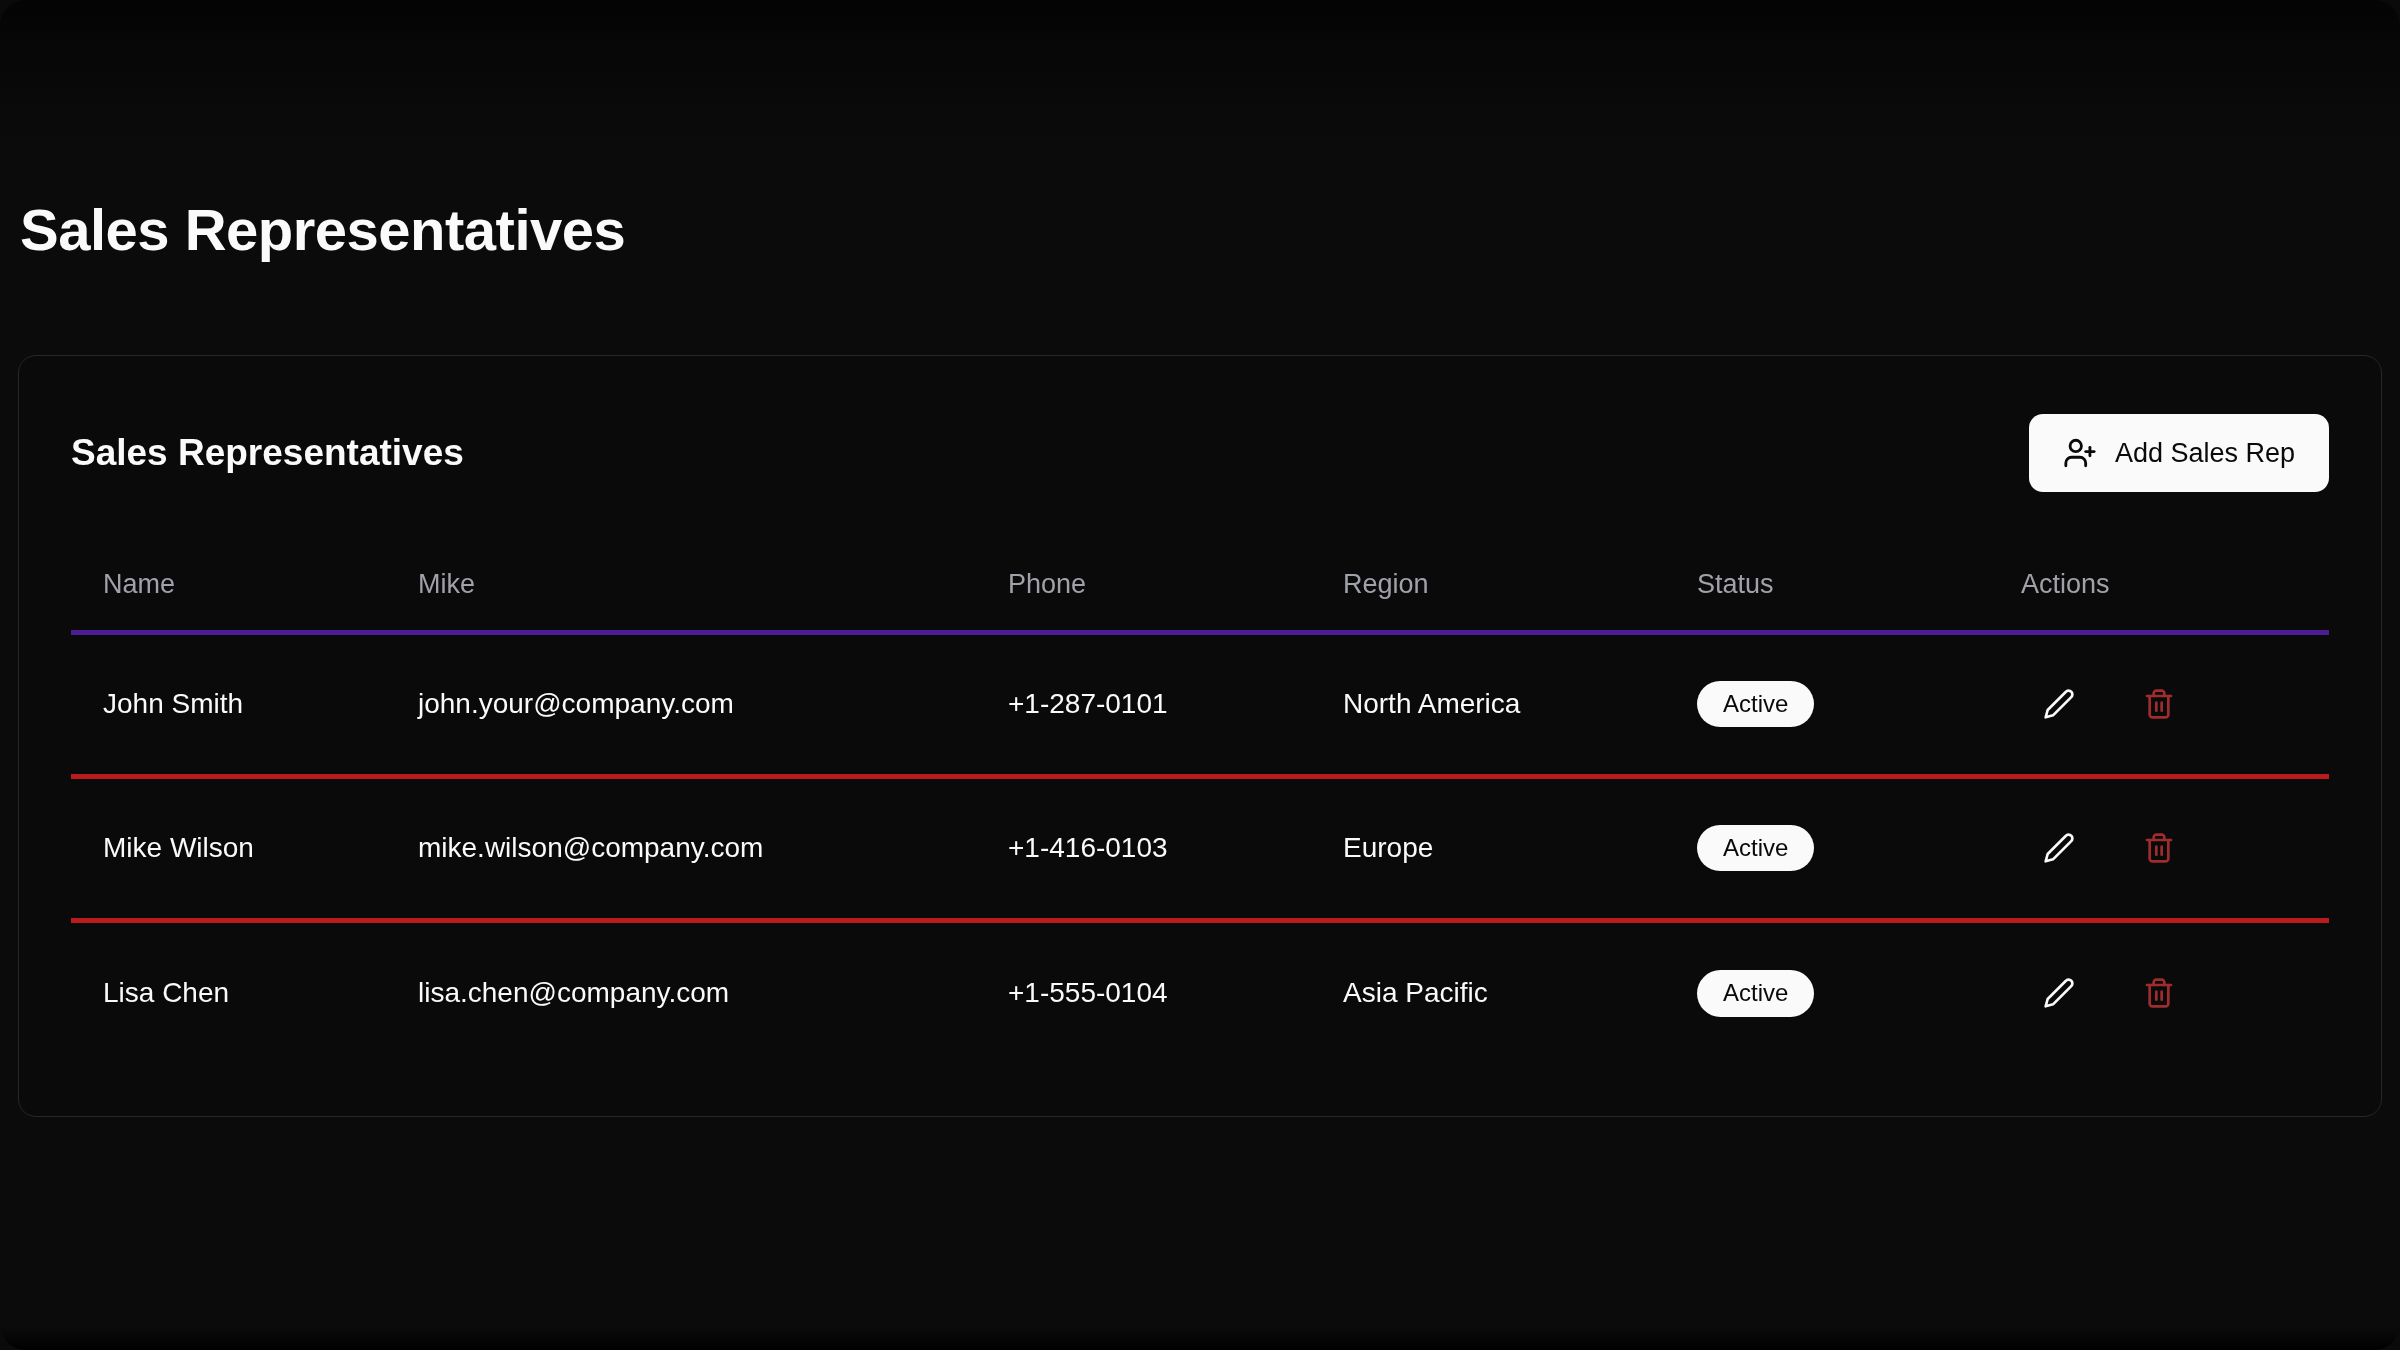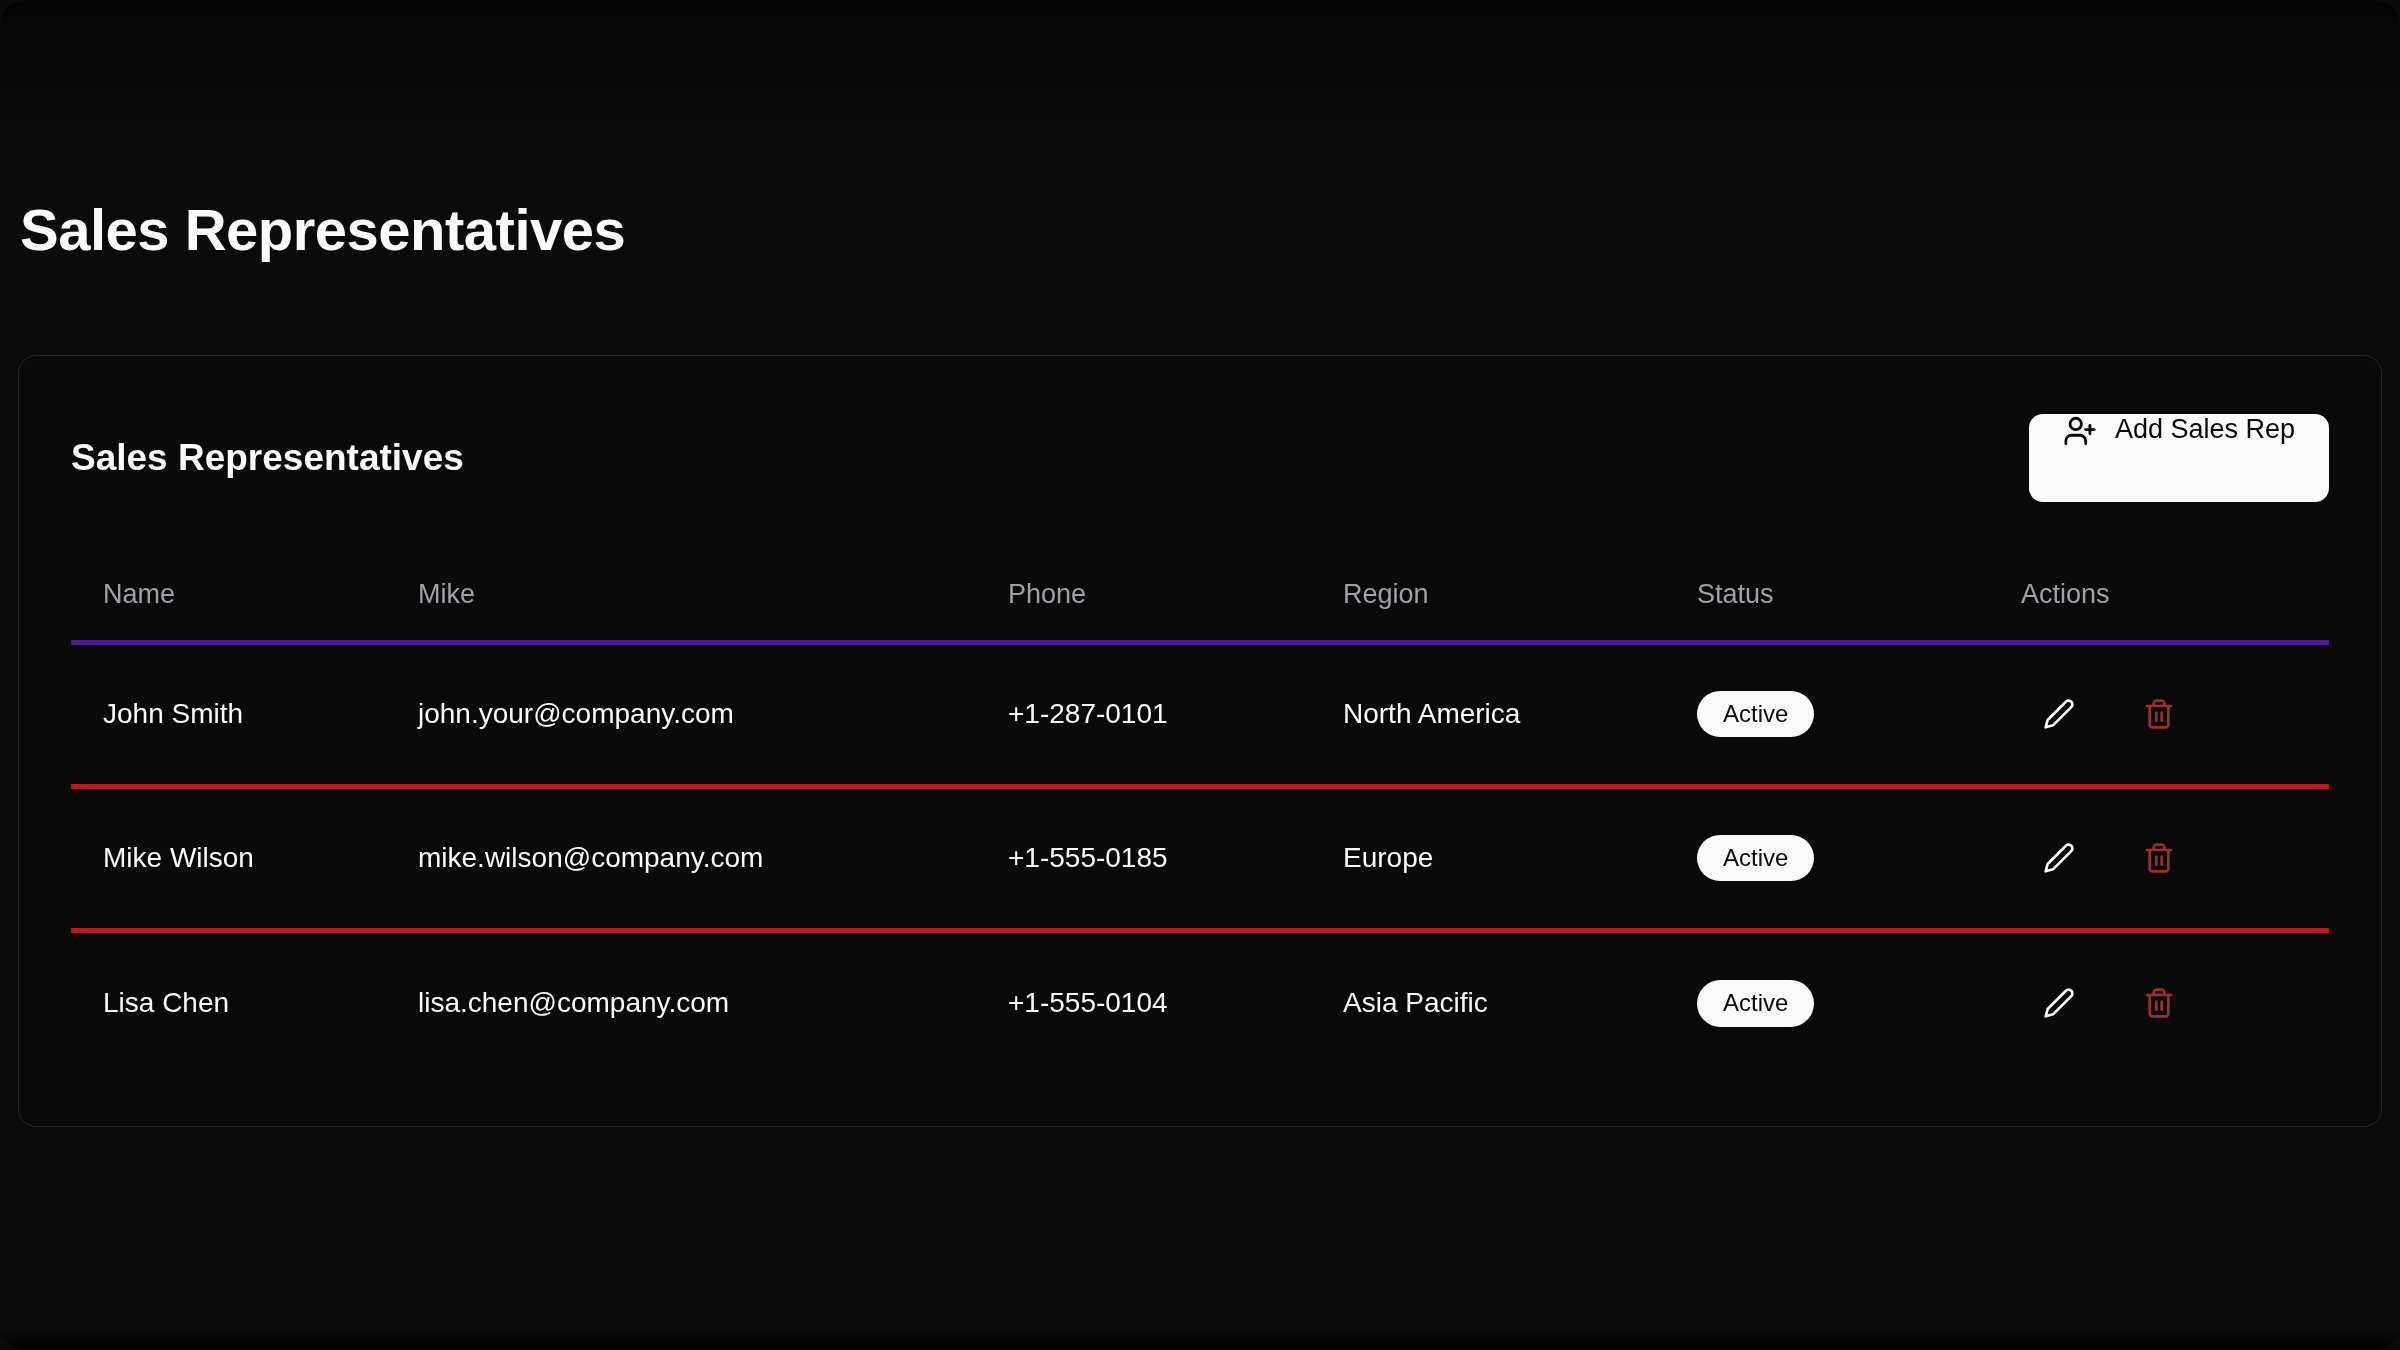--- a/index.html
+++ b/index.html
@@ -43,26 +43,27 @@
     justify-content: space-between;
     margin-bottom: 48px;
   }
   .card-title {
     font-size: 37px;
     font-weight: 700;
     color: #fafafa;
   }
   .add-btn {
     display: flex;
+    align-items: center;
     gap: 18px;
     background: #fafafa;
     color: #0a0a0a;
     border: none;
     border-radius: 14px;
-    height: 88px;
+    height: 78px;
     padding: 0 34px;
     font-size: 27px;
     font-weight: 500;
     font-family: inherit;
     cursor: pointer;
   }
   .add-btn svg { display: block; }
   table {
     width: 100%;
     border-collapse: collapse;
@@ -188,21 +189,21 @@
                   </svg>
                 </span>
               </button>
             </div>
           </td>
         </tr>
 
         <tr>
           <td class="cell-name">Mike Wilson</td>
           <td>mike.wilson@company.com</td>
-          <td>+1-555-0185</td>
+          <td>+1-416-0103</td>
           <td>Europe</td>
           <td><span class="badge">Active</span></td>
           <td>
             <div class="actions">
               <button class="icon-btn">
                 <span>
                   <svg width="32" height="32" viewBox="0 0 24 24" fill="none" stroke="#fafafa" stroke-width="2" stroke-linecap="round" stroke-linejoin="round">
                     <path d="M17 3a2.85 2.83 0 1 1 4 4L7.5 20.5 2 22l1.5-5.5Z"></path>
                   </svg>
                 </span>

